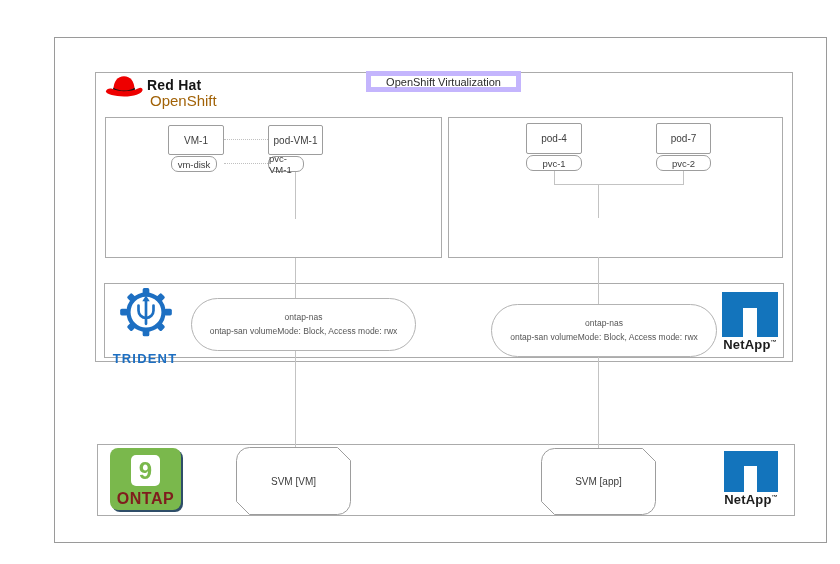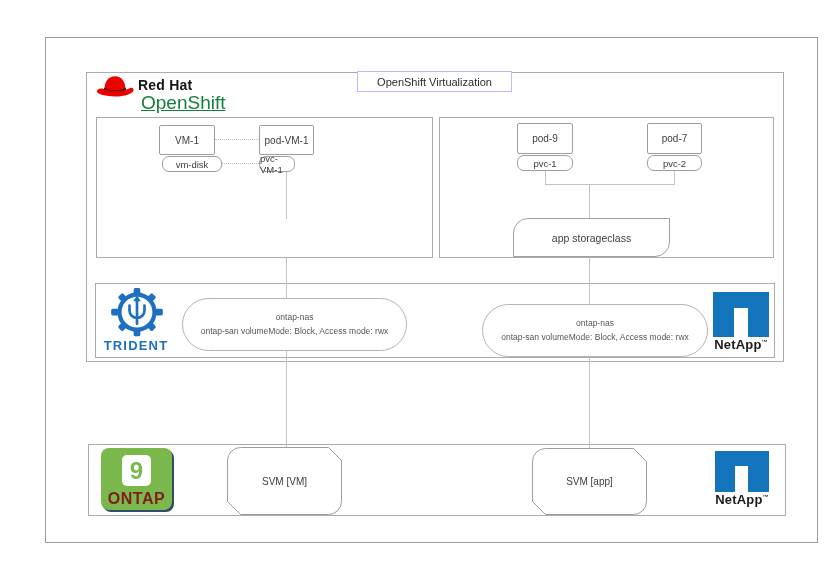--- a/index.html
+++ b/index.html
@@ -1,20 +1,20 @@
 <!DOCTYPE html>
 <html><head>
 <meta charset="utf-8">
 <style>
   html,body{margin:0;padding:0;background:#fff;}
   #stage{
     position:relative;width:840px;height:564px;background:#fff;
     font-family:"Liberation Sans",sans-serif;color:#3d3d3d;overflow:hidden;
   }
-  .abs{position:absolute;box-sizing:border-box;}
+  .abs{position:absolute;box-sizing:border-box;margin-left:9px;}
   .frame{border:1px solid #9a9a9a;background:transparent;}
   .frame-light{border:1px solid #ababab;background:transparent;}
   
   .vline{width:1px;background:#c3c3c3;z-index:1;}
   .hline{height:1px;background:#c3c3c3;z-index:1;}
   .dotline{height:0;border-top:1px dotted #c0c0c0;z-index:1;}
   
   .node{
     border:1px solid #9d9d9d;background:#fff;z-index:2;
     display:flex;align-items:center;justify-content:center;
@@ -26,27 +26,27 @@
     border-radius:15px 0 15px 0;
     display:flex;align-items:center;justify-content:center;
     font-size:10.5px;color:#3d3d3d;
   }
   .pill{
     border:1px solid #b3b3b3;background:#fff;z-index:3;border-radius:28px;
     display:flex;flex-direction:column;align-items:center;justify-content:center;
     font-size:8.5px;color:#555;line-height:1.55;text-align:center;
   }
   .banner{
-    border:1px solid #c4b5fd;background:#fff;z-index:4;
+    border:5px solid #c4b5fd;background:#fff;z-index:4;
     display:flex;align-items:center;justify-content:center;
     font-size:11px;color:#2b2b2b;
   }
   
   .rh-1{font-size:14px;font-weight:bold;color:#151515;letter-spacing:.2px;z-index:3;}
-  .rh-2{font-size:19px;color:#15803d;z-index:3;text-decoration:underline;}
+  .rh-2{font-size:15px;color:#a16207;z-index:3;}
   
   .trident-text{font-size:13px;font-weight:bold;color:#1d6fc2;letter-spacing:1.2px;text-align:center;z-index:3;}
   
   .netapp-mark{background:#1374bc;z-index:3;}
   .netapp-mark .slot{position:absolute;left:37%;width:25%;top:36%;bottom:0;background:#fff;}
   .netapp-text{font-size:13px;font-weight:bold;color:#1c1c1c;text-align:center;z-index:3;letter-spacing:.2px;}
   .netapp-text sup{font-size:6px;}
   
   .ontap-badge{
     background:#7ab84c;border-radius:8px;z-index:3;
@@ -100,28 +100,27 @@
       <path d="M8 58 C10 50 18 48 26 50 C36 54 48 57 60 57 C74 57 90 54 100 49 C108 45 114 48 113 54 C111 64 88 72 60 72 C34 72 10 66 8 58 Z" fill="#ee0000"></path>
     </svg>
   </div>
   <div class="abs rh-1" style="left:138px;top:77px;">Red Hat</div>
   <div class="abs rh-2" style="left:141px;top:92px;">OpenShift</div>
 
   <div class="abs banner" style="left:357px;top:71px;width:155px;height:21px;">OpenShift Virtualization</div>
 
   <div class="abs node" style="left:159px;top:125px;width:56px;height:30px;">VM-1</div>
   <div class="abs node" style="left:259px;top:125px;width:55px;height:30px;">pod-VM-1</div>
-  <div class="abs node rounded" style="left:162px;top:156px;width:60px;height:16px;">vm-disk</div>
+  <div class="abs node rounded" style="left:162px;top:156px;width:46px;height:16px;">vm-disk</div>
   <div class="abs node rounded" style="left:259px;top:156px;width:36px;height:16px;">pvc-VM-1</div>
 
-  <div class="abs node" style="left:517px;top:123px;width:56px;height:31px;">pod-9</div>
+  <div class="abs node" style="left:517px;top:123px;width:56px;height:31px;">pod-4</div>
   <div class="abs node" style="left:647px;top:123px;width:55px;height:31px;">pod-7</div>
   <div class="abs node rounded" style="left:517px;top:155px;width:56px;height:16px;">pvc-1</div>
   <div class="abs node rounded" style="left:647px;top:155px;width:55px;height:16px;">pvc-2</div>
-  <div class="abs sc-card" style="left:513px;top:218px;width:157px;height:39px;">app storageclass</div>
 
   <div class="abs" style="left:110px;top:288px;width:54px;height:50px;z-index:3;">
     <svg width="54" height="50" viewBox="0 0 64 60">
       <g fill="#1d6fc2">
         <g transform="translate(32,29)">
           <rect x="-4" y="-29" width="8" height="9" rx="2"></rect>
           <rect x="-4" y="20" width="8" height="9" rx="2"></rect>
           <rect x="-31" y="-4" width="9" height="8" rx="2" transform="rotate(0)"></rect>
           <rect x="22" y="-4" width="9" height="8" rx="2"></rect>
           <rect x="-4" y="-29" width="8" height="9" rx="2" transform="rotate(45)"></rect>
@@ -131,21 +130,21 @@
         </g>
       </g>
       <circle cx="32" cy="29" r="21" fill="#fff" stroke="#1d6fc2" stroke-width="5"></circle>
       <g stroke="#1d6fc2" stroke-width="3.2" fill="none" stroke-linecap="round">
         <path d="M23 21 v6 a9 9 0 0 0 18 0 v-6"></path>
         <line x1="32" y1="16" x2="32" y2="43"></line>
       </g>
       <path d="M32 9 l-4.5 7 h9 Z" fill="#1d6fc2"></path>
     </svg>
   </div>
-  <div class="abs trident-text" style="left:94px;top:338px;width:84px;">TRIDENT</div>
+  <div class="abs trident-text" style="left:94px;top:351px;width:84px;">TRIDENT</div>
 
   <div class="abs pill" style="left:182px;top:298px;width:225px;height:53px;">
     <div>ontap-nas</div>
     <div>ontap-san volumeMode: Block, Access mode: rwx</div>
   </div>
   <div class="abs pill" style="left:482px;top:304px;width:226px;height:53px;">
     <div>ontap-nas</div>
     <div>ontap-san volumeMode: Block, Access mode: rwx</div>
   </div>
 

